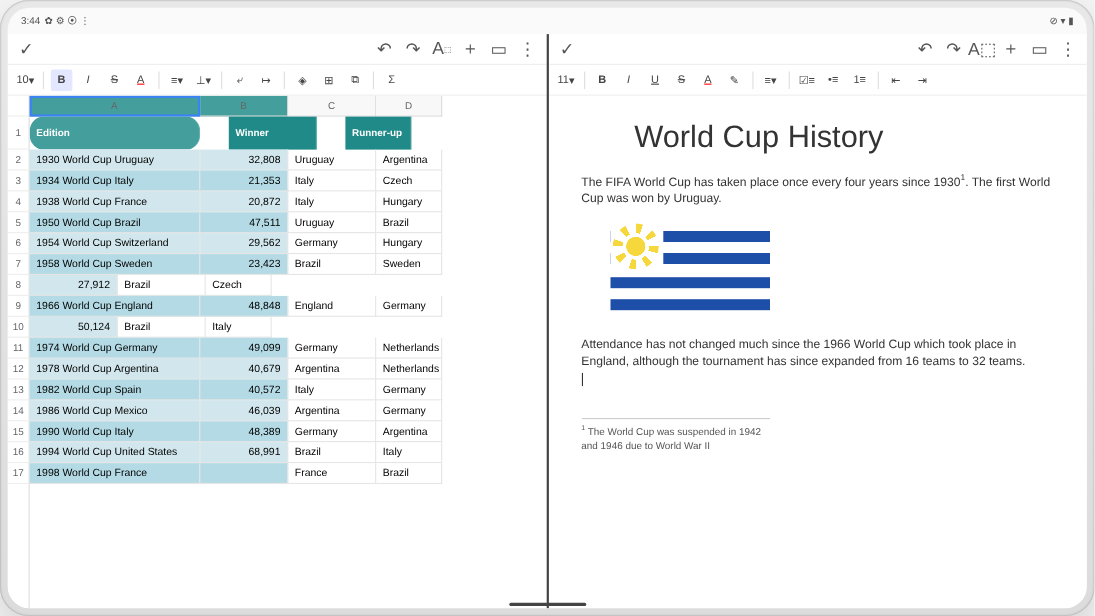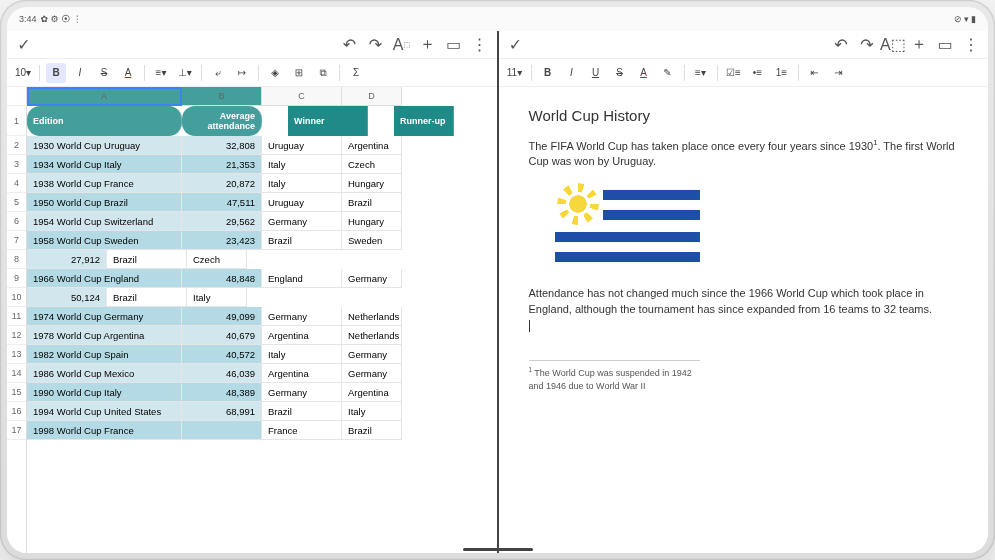--- a/index.html
+++ b/index.html
@@ -39,21 +39,21 @@
 .hdA .cell.colA, .hdA .cell.colB { background: #449e9c; border-radius: 13px; }
 .hdA .cell.colC, .hdA .cell.colD { background: #1f8a87; margin-left: 26px; }
 .alt0 .colA, .alt0 .colB { background: #d2e7ed; }
 .alt1 .colA, .alt1 .colB { background: #b4dbe5; }
 .statsbar { height: 22px; border-top: 1px solid #ddd; display: flex; align-items: center; padding: 0 8px; gap: 14px; font-size: 9px; color: #444; }
 .statsbar span b { font-weight: bold; }
 .fx { font-style: italic; font-family: serif; margin-right: 4px; }
 
 
 .doc-body { flex: 1; padding: 18px 30px; font-size: 11px; color: #333; line-height: 1.45; }
-.doc-body h1 { font-family: "Google Sans", Arial; font-weight: 400; font-size: 15px; margin-bottom: 10px; }
+.doc-body h1 { font-family: "Google Sans", Arial; font-weight: 400; font-size: 28px; margin-bottom: 10px; margin-left: 48px; }
 .doc-body p { margin-bottom: 10px; }
 .flag { width: 145px; height: 92px; position: relative; margin: 6px 0 14px 26px; background: #fff; display: block; }
 .flag .stripe { position: absolute; left: 0; right: 0; height: 10px; background: #1e4fa8; }
 .flag .s1 { top: 10px; }
 .flag .s2 { top: 30px; }
 .flag .s3 { top: 52px; left: 0; }
 .flag .s4 { top: 72px; }
 .flag .canton-cover { position: absolute; top: 0; left: 0; width: 48px; height: 50px; background: #fff; }
 .flag .sun { position: absolute; top: 9px; left: 8px; width: 30px; height: 30px; background: radial-gradient(circle,#f6d83d 40%,transparent 42%); border-radius: 50%; }
 .flag .sun::before { content: ""; position: absolute; inset: -6px; background: conic-gradient(#f6d83d 0 5%,transparent 5% 12.5%,#f6d83d 12.5% 17.5%,transparent 17.5% 25%,#f6d83d 25% 30%,transparent 30% 37.5%,#f6d83d 37.5% 42.5%,transparent 42.5% 50%,#f6d83d 50% 55%,transparent 55% 62.5%,#f6d83d 62.5% 67.5%,transparent 67.5% 75%,#f6d83d 75% 80%,transparent 80% 87.5%,#f6d83d 87.5% 92.5%,transparent 92.5% 100%); border-radius: 50%; mask: radial-gradient(circle,transparent 40%,#000 41%); -webkit-mask: radial-gradient(circle,transparent 40%,#000 41%); }
@@ -141,21 +141,20 @@
             </div>
         <div class="cols">
           <div class="colhdr">
             <div class="colA selA">A</div>
             <div class="colB selB">B</div>
             <div class="colC">C</div>
             <div class="colD">D</div>
           </div>
           <div class="hdrow hdA">
             <div class="cell colA">Edition</div>
-            <div class="cell colB" style="text-align:right">Average attendance</div>
             <div class="cell colC">Winner</div>
             <div class="cell colD">Runner-up</div>
           </div>
           <div id="rows">
                 <div class="row alt0">
                   <div class="cell colA">1930 World Cup Uruguay</div>
                   <div class="cell colB">32,808</div>
                   <div class="cell colC">Uruguay</div>
                   <div class="cell colD">Argentina</div>
                 </div>

